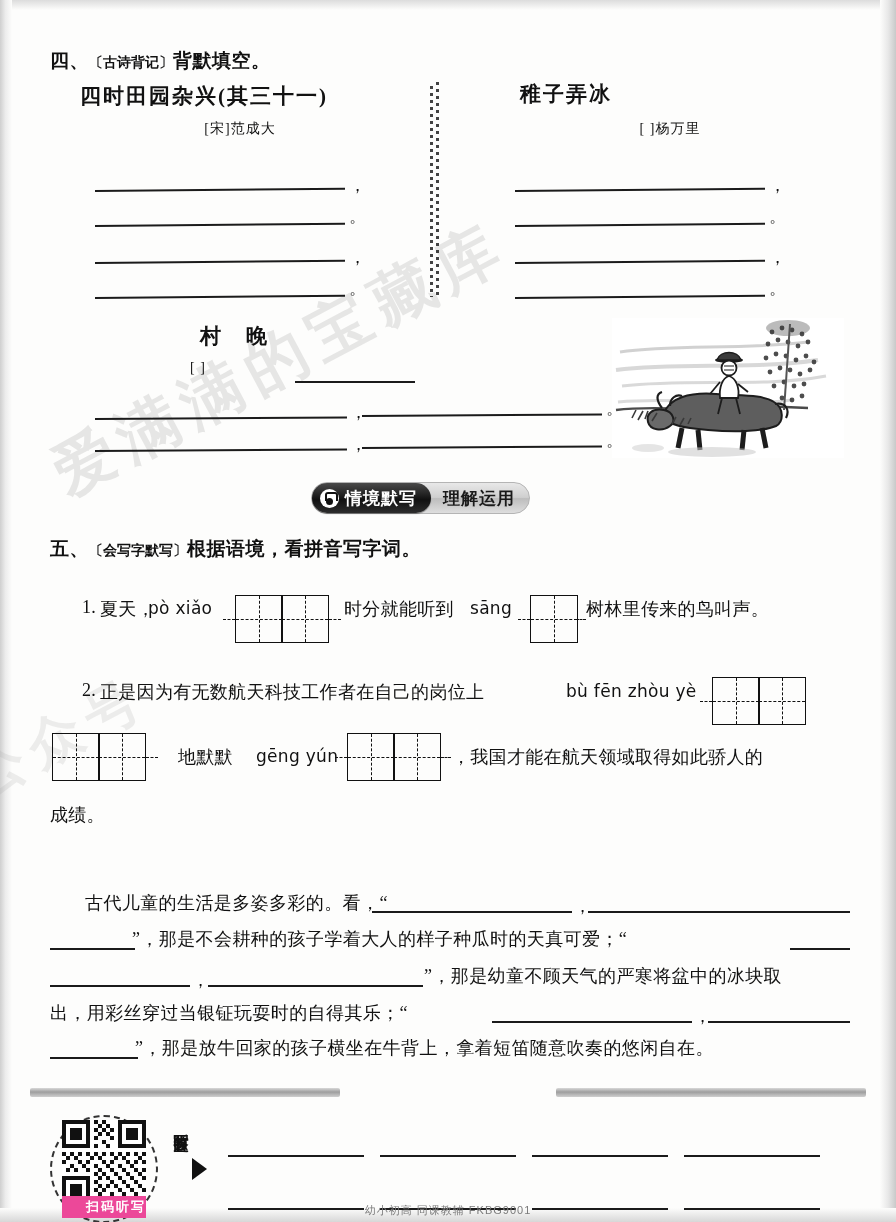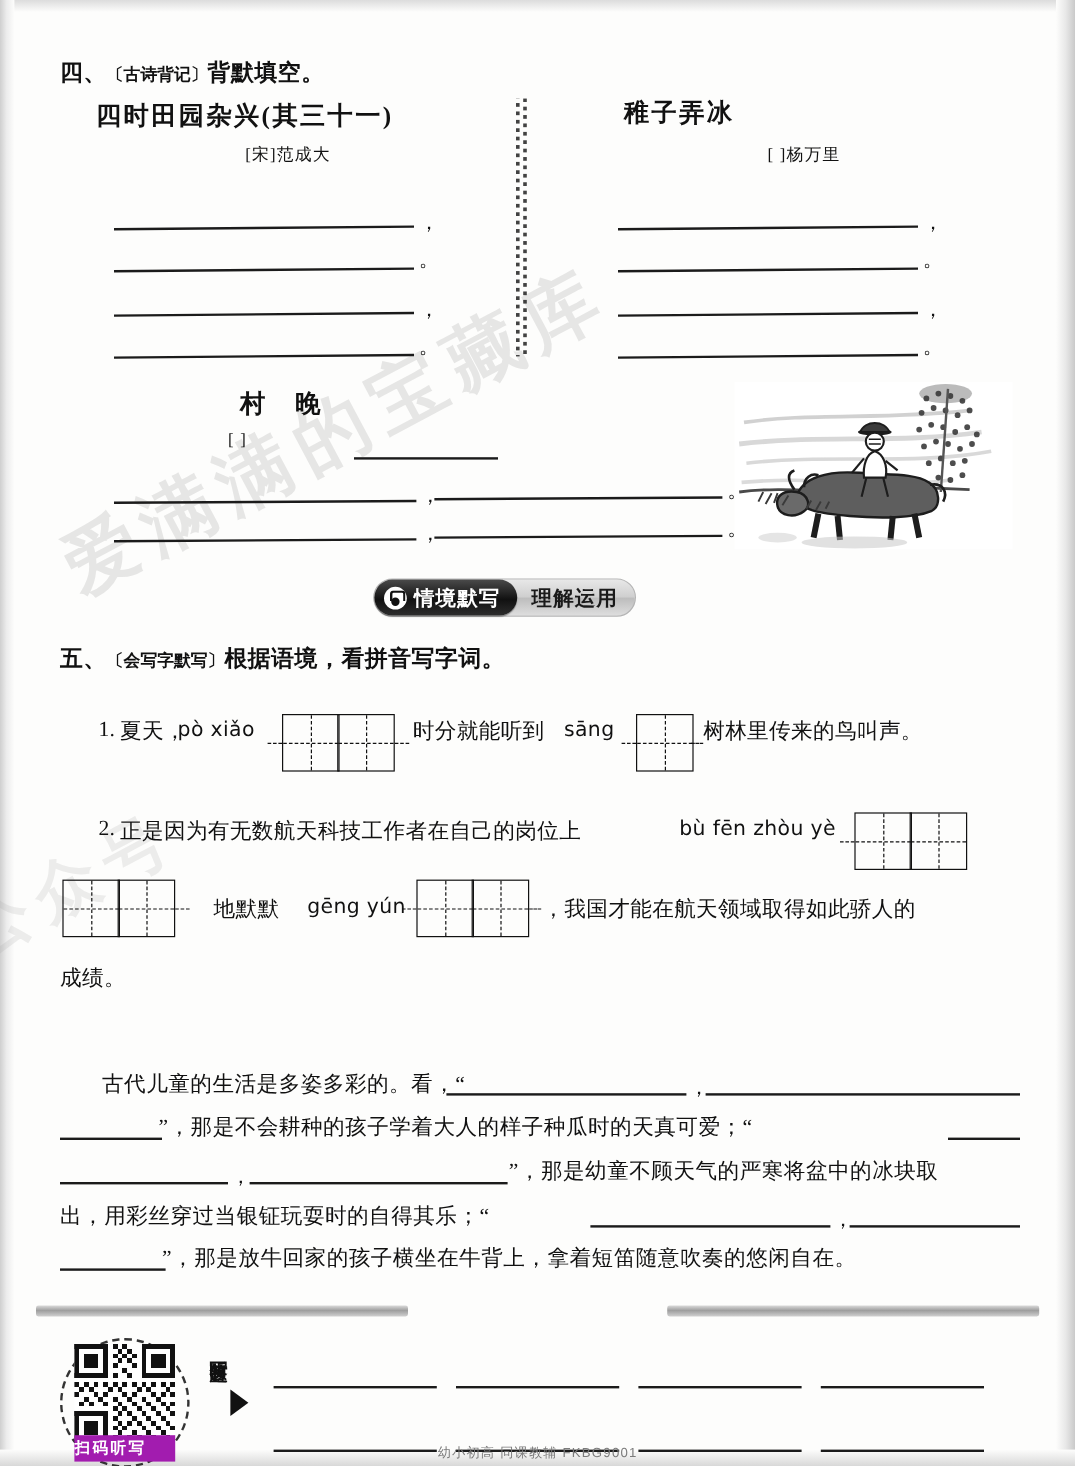--- a/index.html
+++ b/index.html
@@ -151,23 +151,23 @@
   
   .illus{position:absolute;}
 
   
   .qr-circle{
     position:absolute;border:2px dashed #333;border-radius:50%;
     box-sizing:border-box;
   }
   .qr-img{position:absolute;}
   .qr-label{
-    position:absolute;background:#a21caf;color:#fff;
+    position:absolute;background:#ec4899;color:#fff;
     font-size:13px;font-weight:700;letter-spacing:2px;
-    text-align:left;padding:2px 0;
+    text-align:right;padding:2px 0;
   }
   .vert-text{
     position:absolute;
     writing-mode:vertical-rl;
     font-size:15px;font-weight:700;line-height:17px;letter-spacing:1px;
   }
   .tri{
     position:absolute;width:0;height:0;
     border-top:11px solid transparent;border-bottom:11px solid transparent;
     border-left:15px solid #111;

